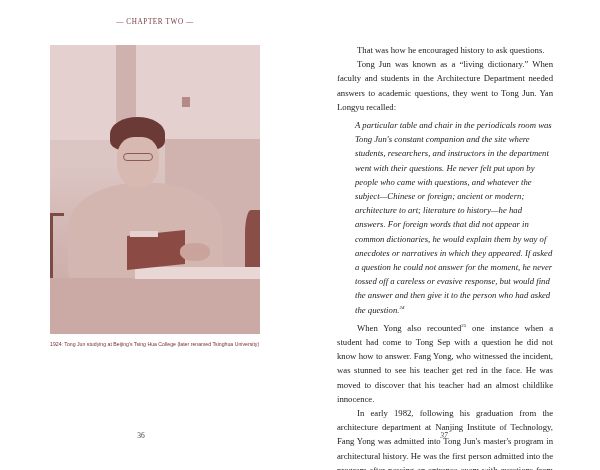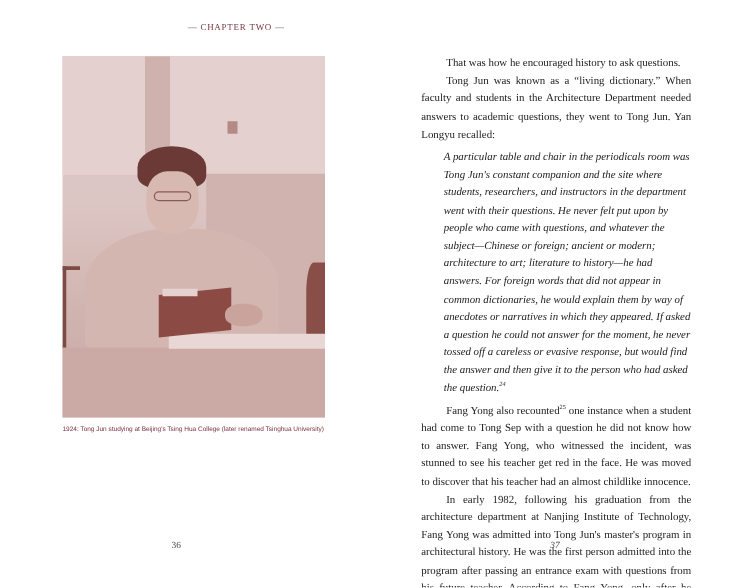--- a/index.html
+++ b/index.html
@@ -11,21 +11,21 @@
     position: relative;
   }
   .page { position: absolute; top: 0; height: 470px; width: 300px; background: #fff; }
   .page.left { left: 0; }
   .page.right { left: 300px; }
   .running-head {
     position: absolute; top: 18px; left: 0; width: 300px;
     text-align: center; font-size: 7.2px; letter-spacing: 0.6px;
     color: #7a3b45; text-transform: uppercase;
   }
-  .page.left .running-head { left: 12px; width: 310px; padding-left: 22px; }
+  .page.left .running-head { left: 0; width: 310px; }
   .page.right .running-head { left: 30px; width: 240px; }
   .folio {
     position: absolute; top: 431px; font-size: 7.5px; color: #444; text-align: center; width: 40px;
   }
   .page.left .folio { left: 121px; }
   .page.right .folio { left: 124px; font-style: italic; }
 
   
   .photo {
     position: absolute; left: 50px; top: 45px; width: 210px; height: 289px;
@@ -94,19 +94,19 @@
 
   <div class="folio">36</div>
 </div>
 
 <div class="page right">
 
   <div class="textblock">
     <p class="first">That was how he encouraged history to ask questions.</p>
     <p>Tong Jun was known as a “living dictionary.” When faculty and students in the Architecture Department needed answers to academic questions, they went to Tong Jun. Yan Longyu recalled:</p>
     <blockquote><span>A particular table and chair in the periodicals room was Tong Jun's constant companion and the site where students, researchers, and instructors in the department went with their questions. He never felt put upon by people who came with questions, and whatever the subject—Chinese or foreign; ancient or modern; architecture to art; literature to history—he had answers. For foreign words that did not appear in common dictionaries, he would explain them by way of anecdotes or narratives in which they appeared. If asked a question he could not answer for the moment, he never tossed off a careless or evasive response, but would find the answer and then give it to the person who had asked the question.</span><sup>24</sup></blockquote>
-    <p><span>Fang Yong also recounted</span><sup>25</sup><span> one instance when a student had come to Tong Sep with a question he did not know how to answer. Fang Yong, who witnessed the incident, was stunned to see his teacher get red in the face. He was moved to discover that his teacher had an almost childlike innocence.</span></p>
+    <p><span>When Yong also recounted</span><sup>25</sup><span> one instance when a student had come to Tong Sep with a question he did not know how to answer. Fang Yong, who witnessed the incident, was stunned to see his teacher get red in the face. He was moved to discover that his teacher had an almost childlike innocence.</span></p>
     <p>In early 1982, following his graduation from the architecture department at Nanjing Institute of Technology, Fang Yong was admitted into Tong Jun's master's program in architectural history. He was the first person admitted into the program after passing an entrance exam with questions from his future teacher. According to Fang Yong, only after he began his studies was Tong Jun paid at the highest salary tier for a professor.</p>
 
   </div>
 
   <div class="folio">37</div>
 </div>
 
 </body></html>

